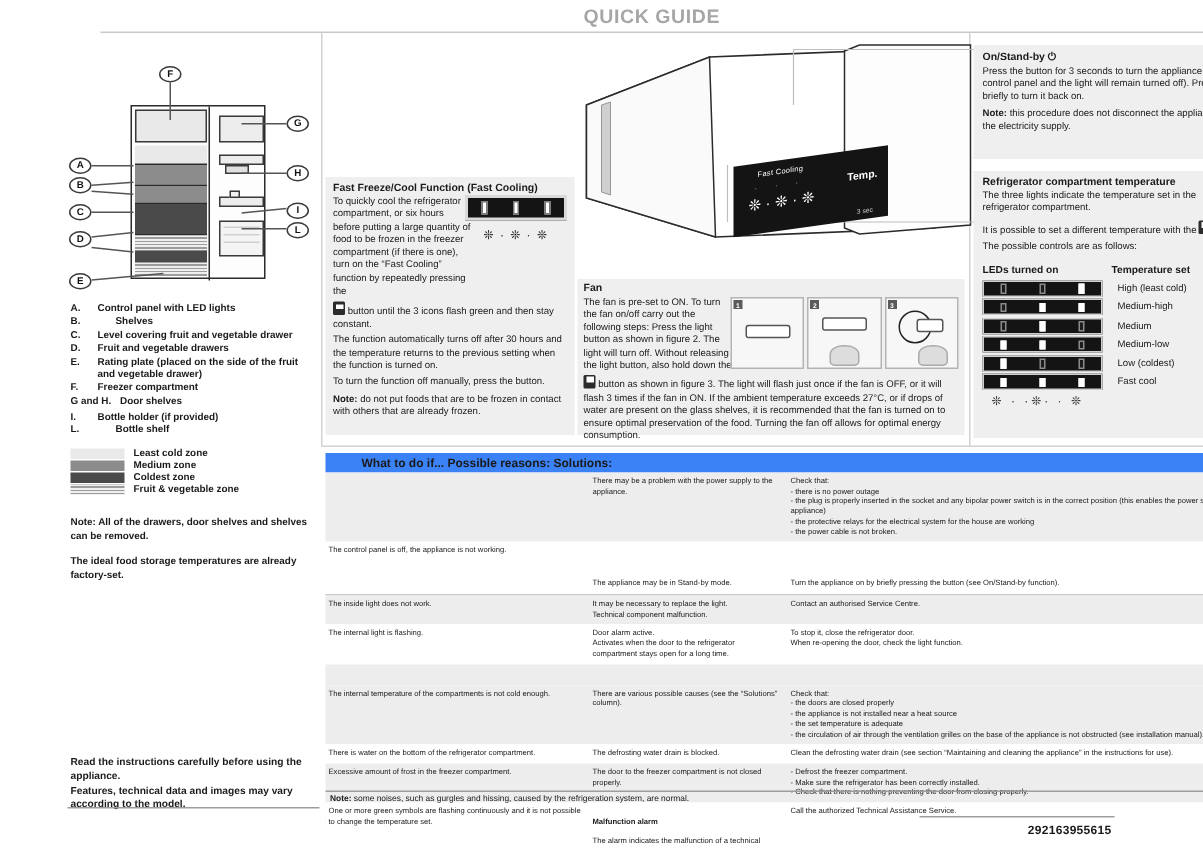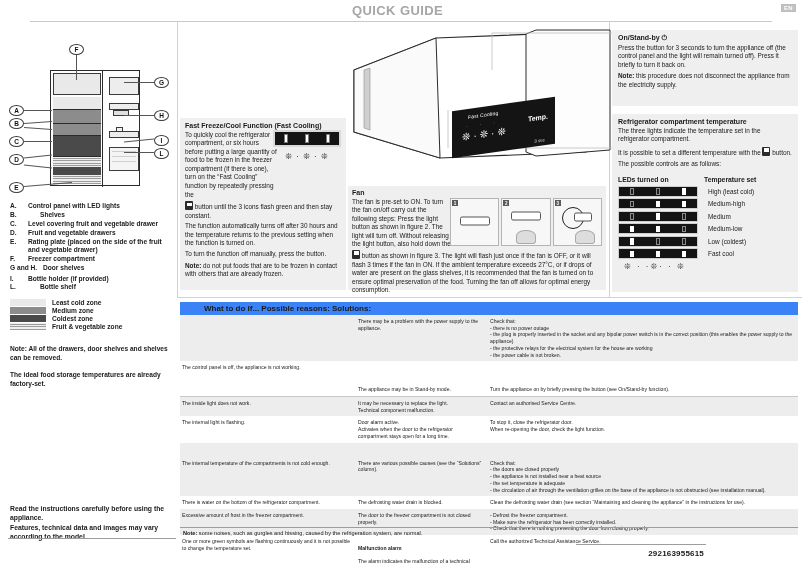--- a/index.html
+++ b/index.html
@@ -3,21 +3,21 @@
 <meta charset="utf-8">
 <style>
   * { box-sizing: border-box; margin: 0; padding: 0; }
   html, body {
     width: 802px; height: 566px;
     background: #ffffff;
     font-family: "Liberation Sans", sans-serif;
     color: #1a1a1a;
     overflow: hidden;
   }
-  .page { position: relative; width: 712px; height: 566px; }
+  .page { position: relative; width: 712px; height: 566px; margin-left: 37px; }
 
   
   .header {
     position: absolute; left: 0; top: 0; width: 802px; height: 22px;
   }
   .header-title {
     position: absolute; left: 352px; top: 3px;
     font-size: 13px; font-weight: bold; color: #a6a6a6;
     letter-spacing: 0.4px;
   }

